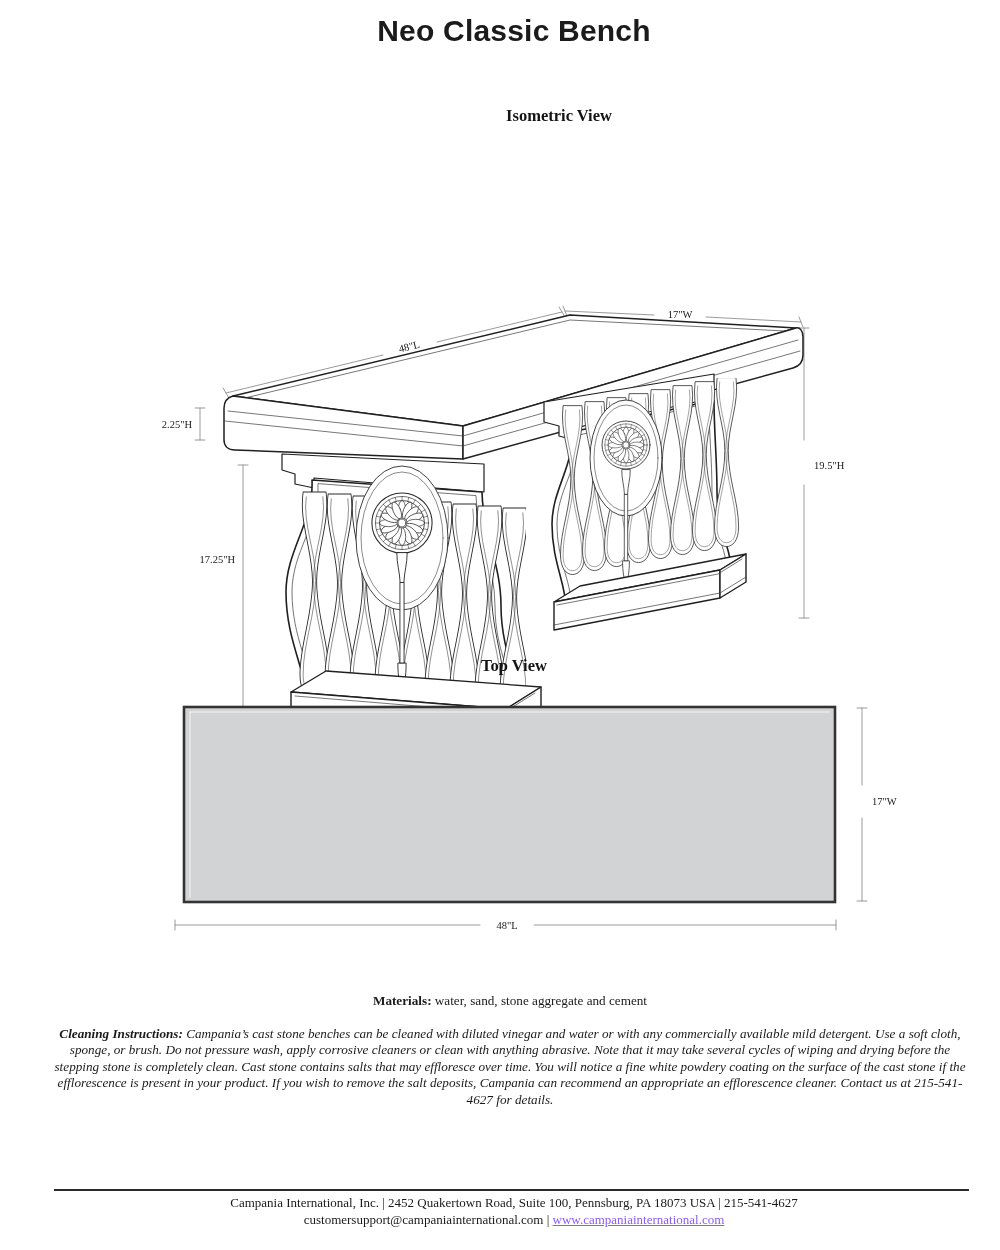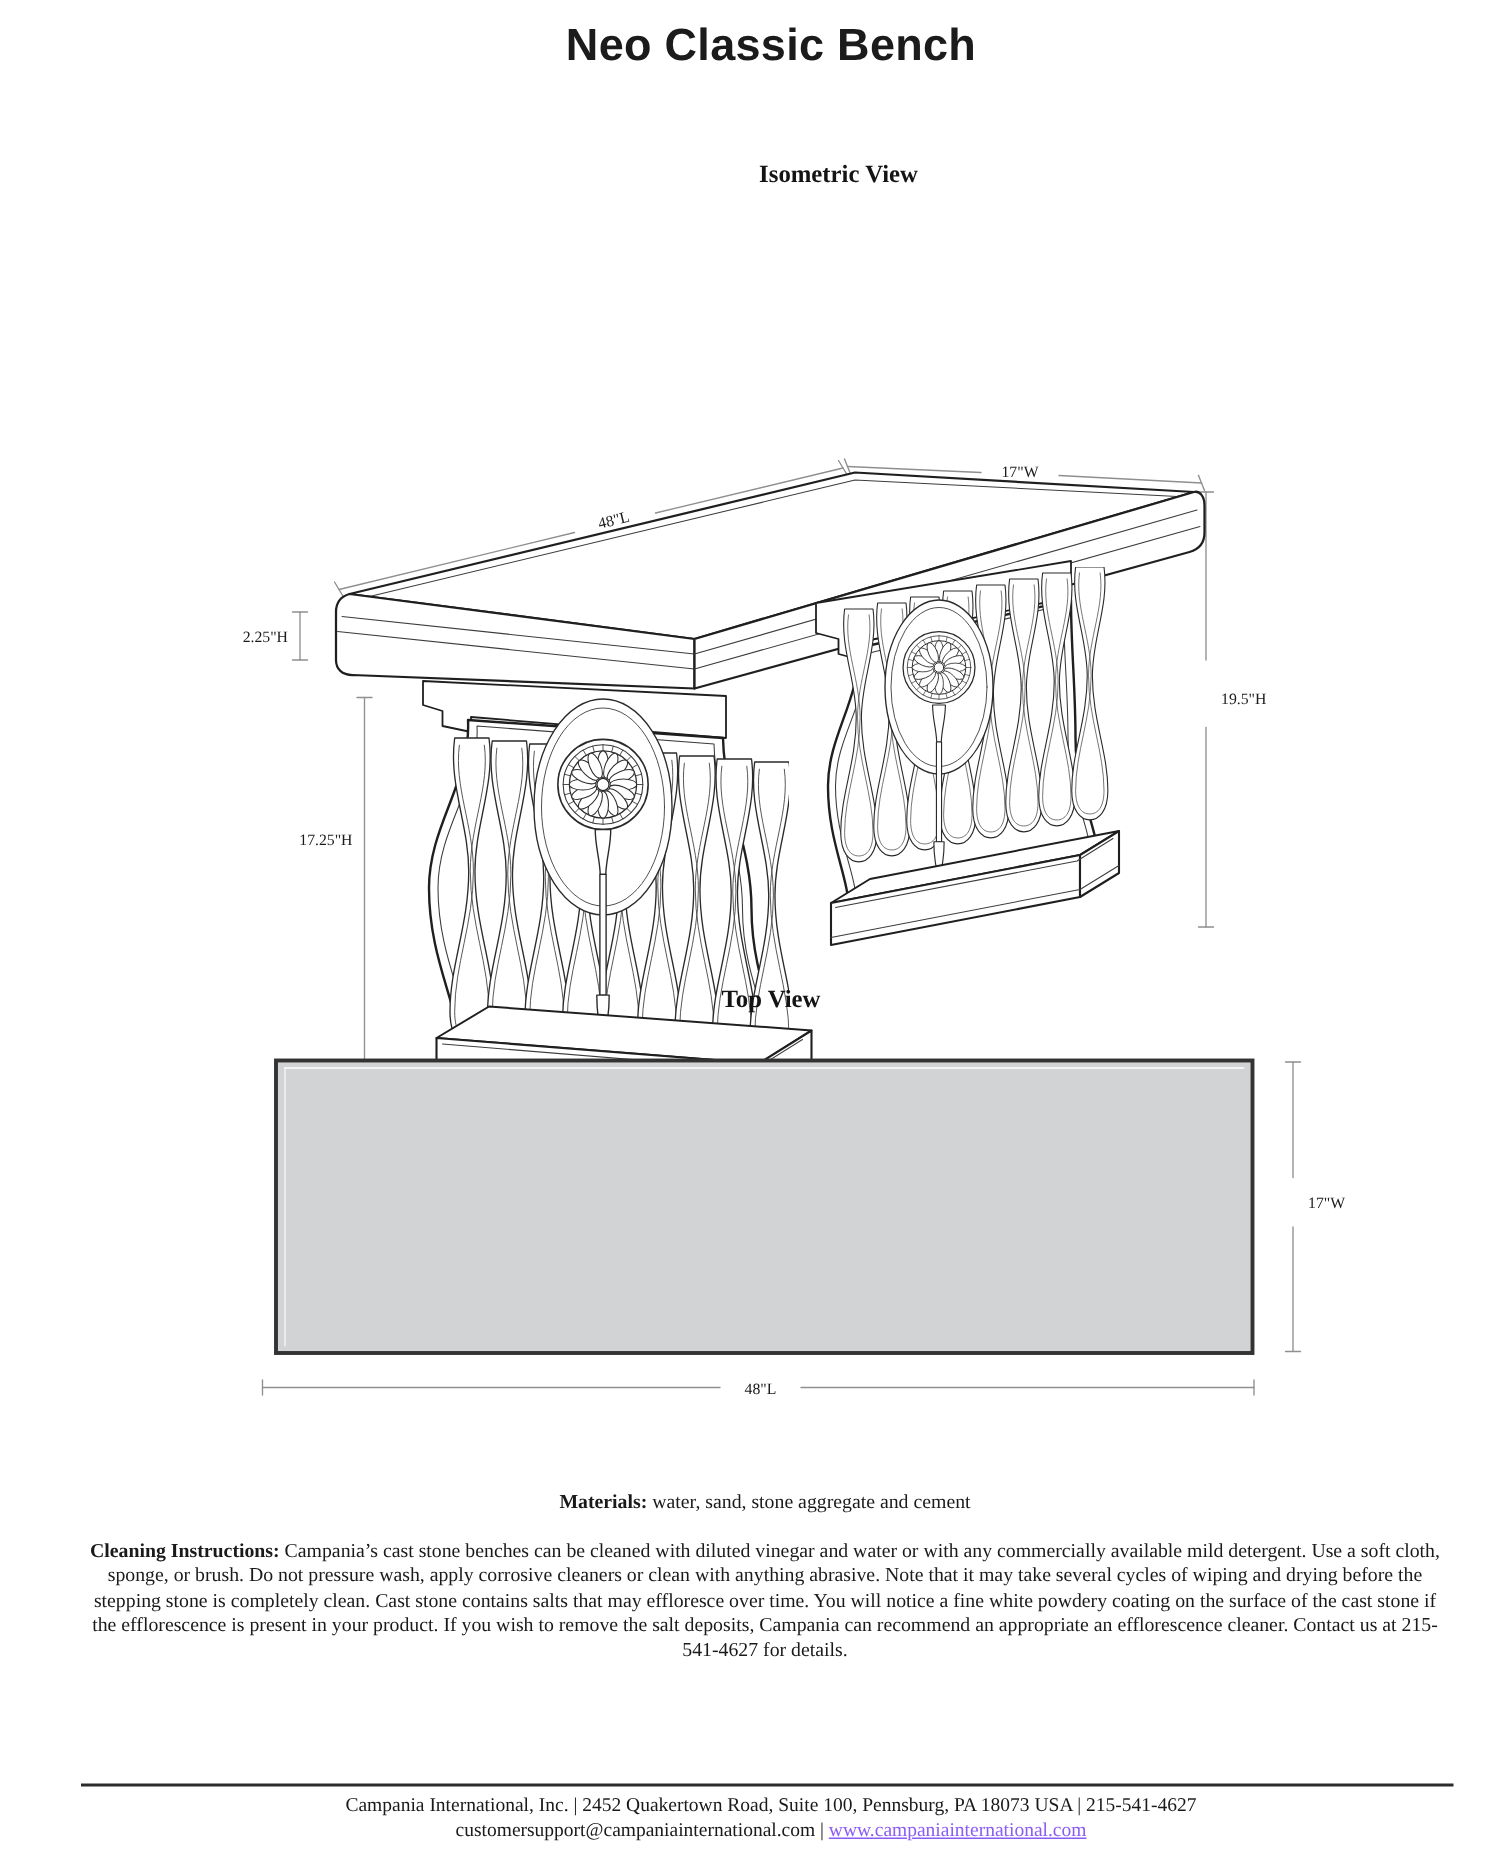--- a/index.html
+++ b/index.html
@@ -66,21 +66,21 @@
     position: absolute;
     left: 40px;
     width: 912px;
     font-family: "Liberation Serif", serif;
     font-size: 13.2px;
     line-height: 16.4px;
     color: #1a1a1a;
     text-align: center;
   }
   #materials-line { top: 993px; }
-  #cleaning-block { top: 1026px; }
+  #cleaning-block { top: 1026px; font-style: italic; }
   .lead { font-weight: bold; }
 
   
   #footer-rule {
     position: absolute;
     left: 40px;
     top: 1189px;
     width: 915px;
     height: 2px;
     background: #2b2b2b;

